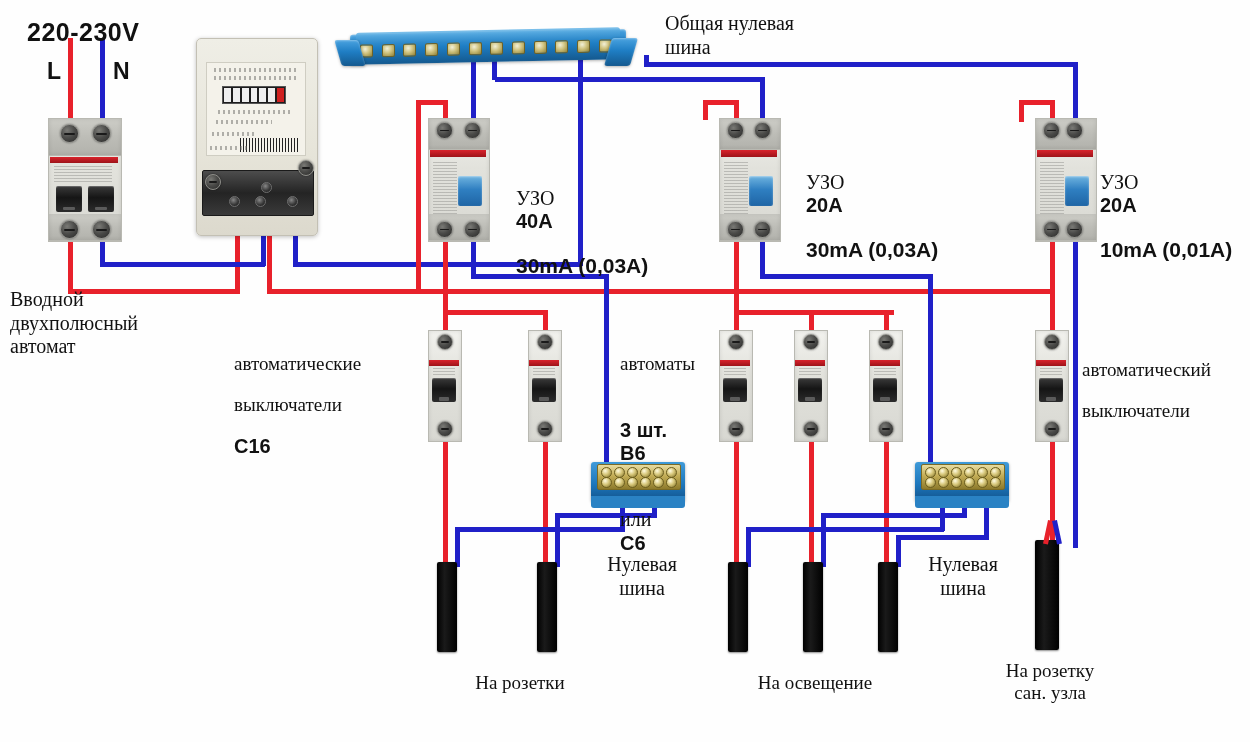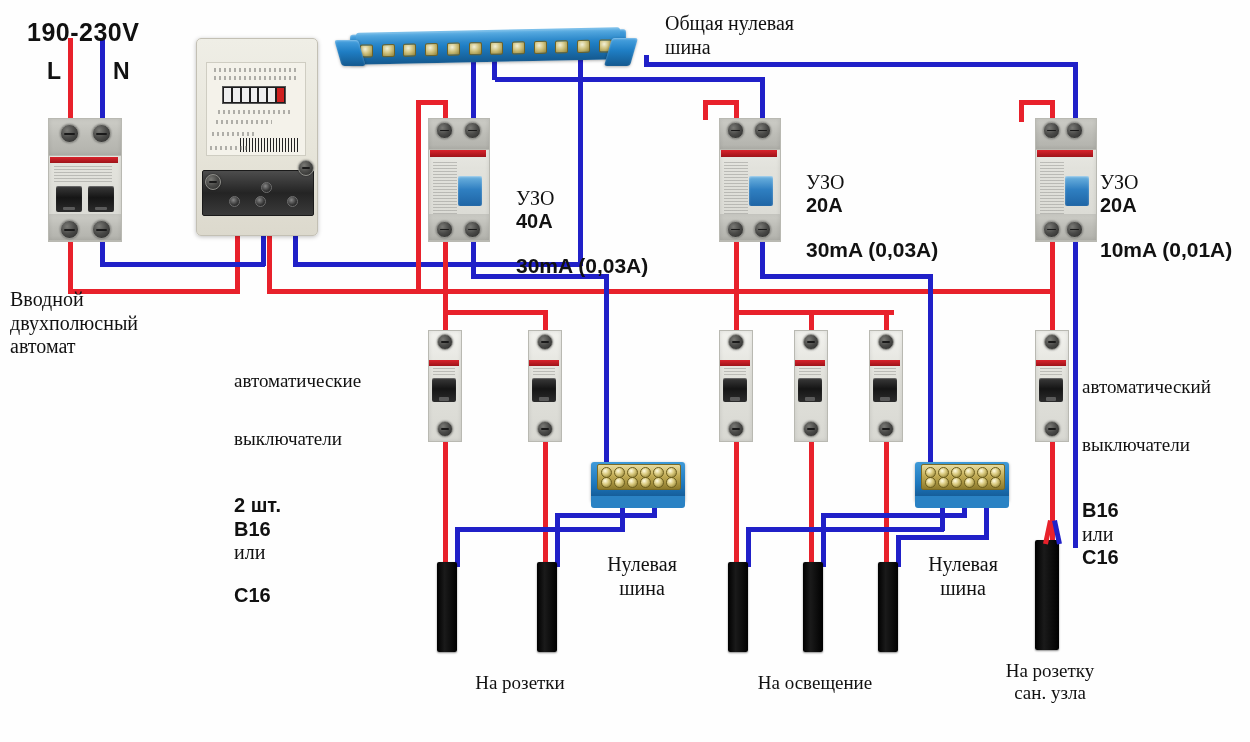--- a/index.html
+++ b/index.html
@@ -8,21 +8,21 @@
   #stage{position:absolute;left:0;top:0;width:1250px;height:742px;}
 
   
   .lbl{position:absolute;color:#111;line-height:1.18;white-space:pre-line;}
   .serif{font-family:"Liberation Serif",serif;}
   .sans-b{font-family:"Liberation Sans",sans-serif;font-weight:bold;}
   .t-title{font-size:20px;}
   .t-volt{font-family:"Liberation Sans",sans-serif;font-weight:bold;font-size:25px;letter-spacing:.5px;}
   .t-LN{font-family:"Liberation Sans",sans-serif;font-weight:bold;font-size:23px;}
   .t-big{font-size:20px;}
-  .t-med{font-size:19px;margin-top:17px;}
+  .t-med{font-size:19px;}
   .t-cable{font-size:19px;text-align:center;}
   .mix{font-family:"Liberation Serif",serif;font-size:20px;}
   .mix b{font-family:"Liberation Sans",sans-serif;font-weight:bold;font-size:20px;}
 
   
   .w{position:absolute;}
   .red{background:#e8212b;}
   .blue{background:#2020c8;}
   .vh{width:5px;}
   .hh{height:5px;}
@@ -373,21 +373,21 @@
   <div class="cable" style="left:537px;top:562px;width:20px;height:90px;"></div>
   <div class="cable" style="left:728px;top:562px;width:20px;height:90px;"></div>
   <div class="cable" style="left:803px;top:562px;width:20px;height:90px;"></div>
   <div class="cable" style="left:878px;top:562px;width:20px;height:90px;"></div>
   <div class="cable" style="left:1035px;top:540px;width:24px;height:110px;"></div>
 
   <div class="w red" style="left:1043px;top:520px;width:5px;height:24px;transform:rotate(12deg);transform-origin:bottom;"></div>
   <div class="w blue" style="left:1057px;top:520px;width:5px;height:24px;transform:rotate(-12deg);transform-origin:bottom;"></div>
 
 
-  <div class="lbl t-volt" style="left:27px;top:18px;">190-230V</div>
+  <div class="lbl t-volt" style="left:27px;top:18px;">220-230V</div>
   <div class="lbl t-LN" style="left:47px;top:58px;color:#111;">L</div>
   <div class="lbl t-LN" style="left:113px;top:58px;color:#111;">N</div>
 
   <div class="lbl serif t-big" style="left:10px;top:288px;">Вводной
 двухполюсный
 автомат</div>
 
   <div class="lbl serif t-big" style="left:665px;top:12px;">Общая нулевая
 шина</div>
 
@@ -405,37 +405,38 @@
 
   <div class="lbl" style="left:1100px;top:152px;">
     <div class="mix"><span>УЗО</span>
       <b>20A</b></div>
     <div class="sans-b" style="font-size:21px;margin-top:1px;">10mA (0,01A)</div>
   </div>
 
   <div class="lbl" style="left:234px;top:334px;">
     <div class="serif t-med">автоматические</div>
     <div class="serif t-med">выключатели</div>
+    <div class="sans-b" style="font-size:20px;">C16</div>
+  </div>
+
+  <div class="lbl" style="left:620px;top:334px;">
+    <div class="serif t-med">автоматы</div>
     <div class="mix" style="margin-top:1px;">
-      <b>2 шт.</b>
-      <b>B16</b>
+      <b>3 шт.</b>
+      <b>B6</b>
+    </div>
+    <div class="mix">
       <span>или</span>
-    </div>
-    <div class="sans-b" style="font-size:20px;">C16</div>
-  </div>
-
+      <b>C6</b>
+    </div>
+  </div>
 
   <div class="lbl" style="left:1082px;top:340px;">
     <div class="serif t-med">автоматический</div>
     <div class="serif t-med">выключатели</div>
-    <div class="mix">
-      <b>B16</b>
-      <span>или</span>
-      <b>C16</b>
-    </div>
   </div>
 
   <div class="lbl serif t-big" style="left:587px;top:553px;text-align:center;width:110px;">Нулевая
 шина</div>
   <div class="lbl serif t-big" style="left:908px;top:553px;text-align:center;width:110px;">Нулевая
 шина</div>
 
   <div class="lbl serif t-cable" style="left:440px;top:672px;width:160px;">На розетки</div>
   <div class="lbl serif t-cable" style="left:730px;top:672px;width:170px;">На освещение</div>
   <div class="lbl serif t-cable" style="left:970px;top:660px;width:160px;">На розетку

